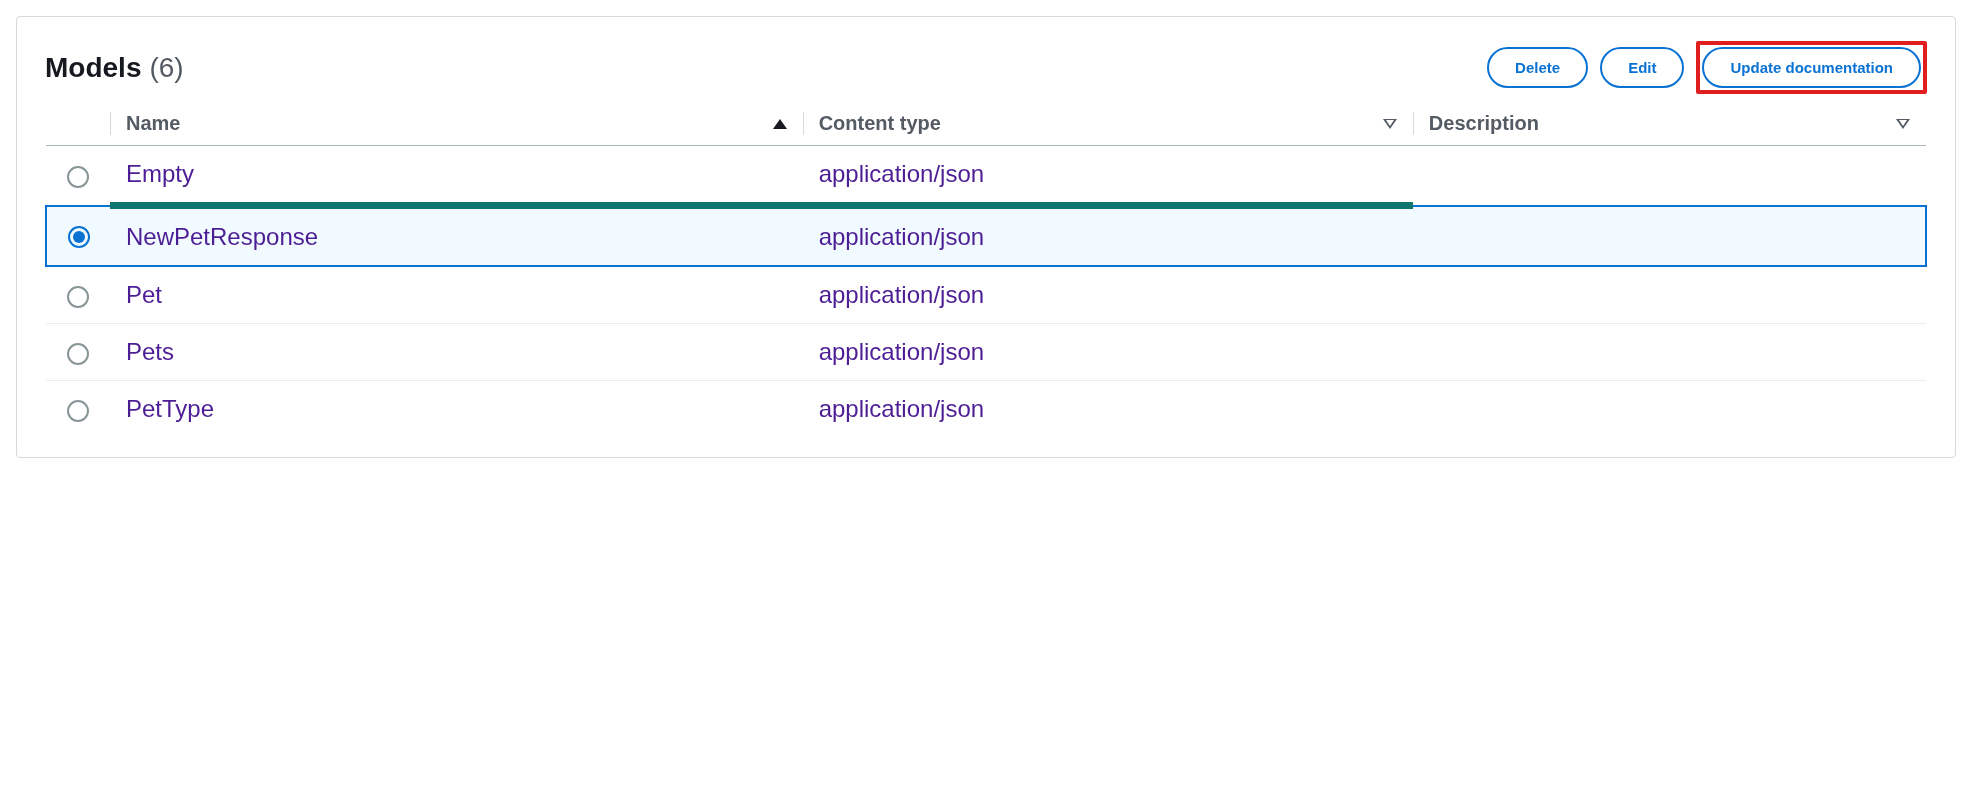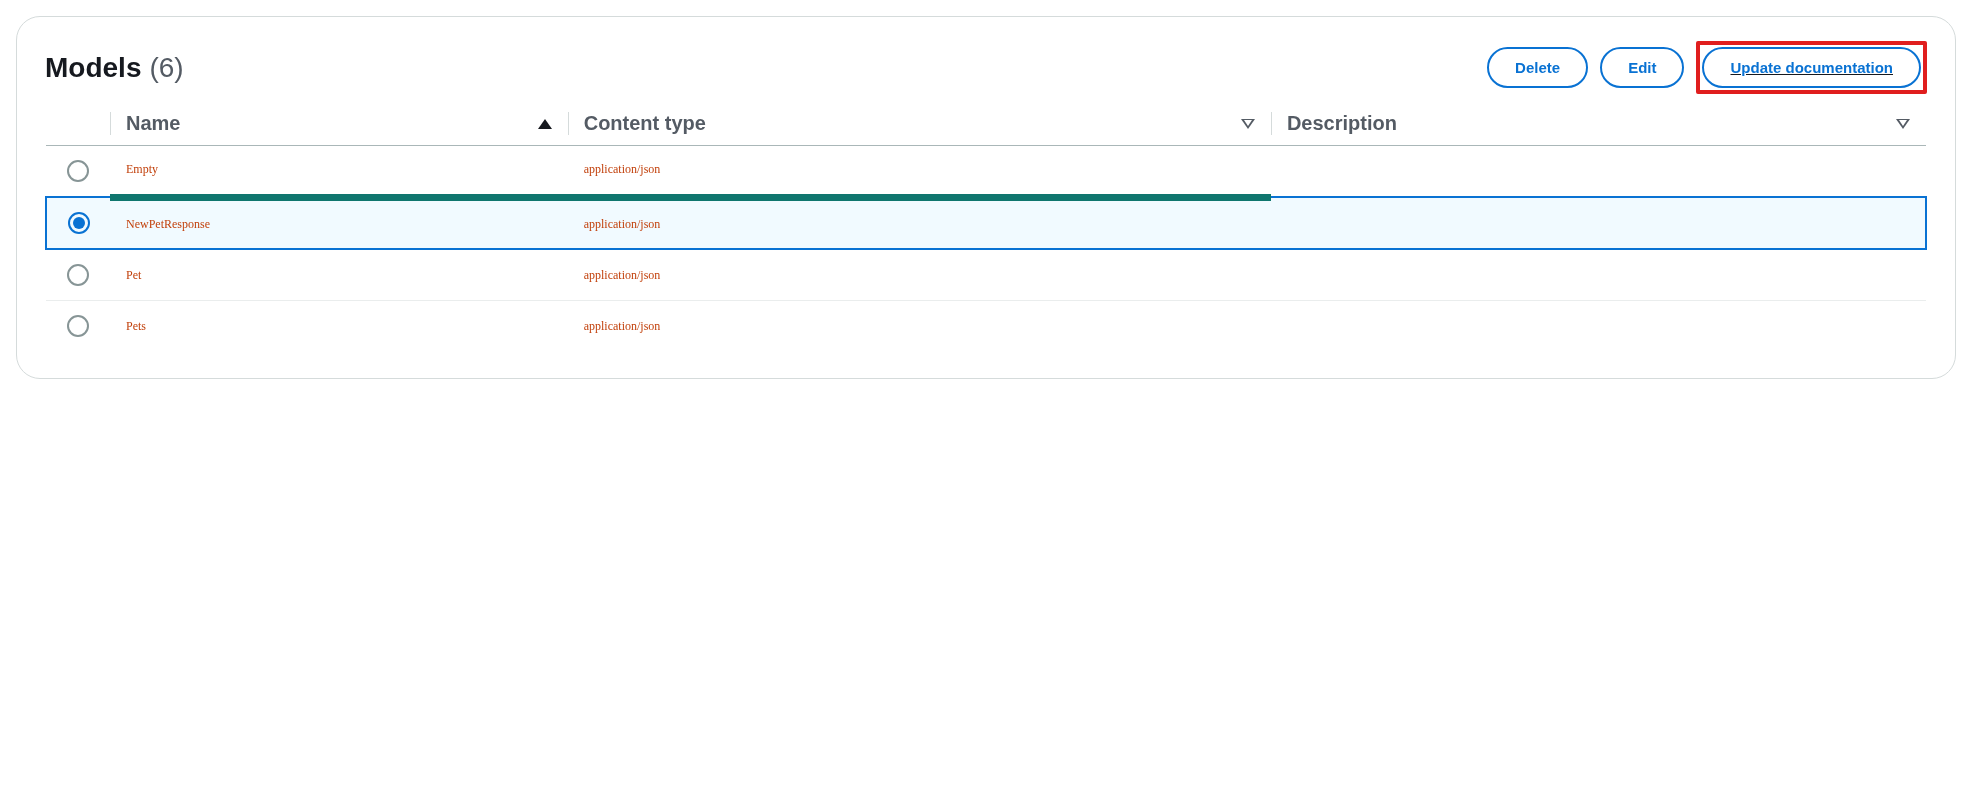--- a/index.html
+++ b/index.html
@@ -5,22 +5,22 @@
     * { box-sizing: border-box; margin: 0; padding: 0; }
     body {
       font-family: "Amazon Ember", "Helvetica Neue", Arial, sans-serif;
       background: #ffffff;
       padding: 16px;
       color: #16191f;
       font-size: 18px;
     }
     .panel {
       border: 1px solid #d5dbdb;
-      border-radius: 24px;
-      padding: 24px 28px 27px 28px;
+      border-radius: 4px;
+      padding: 24px 28px 20px 28px;
     }
     .header-row {
       display: flex;
       justify-content: space-between;
       align-items: center;
       margin-bottom: 8px;
       flex-wrap: wrap;
       gap: 12px;
     }
     .title-wrap { display: flex; align-items: baseline; gap: 8px; }
@@ -41,21 +41,20 @@
     .btn-primary {
       background: #ff9900;
       border-color: #ff9900;
       color: #16191f;
     }
     .highlight-box {
       border: 4px solid #e01e1e;
       border-radius: 2px;
       padding: 2px;
       display: inline-flex;
-      text-decoration: underline;
     }
     .description {
       color: #545b64;
       font-size: 20px;
       margin-bottom: 18px;
     }
     .table { width: 100%; border-collapse: collapse; }
     .table thead th {
       text-align: left;
       font-weight: 700;
@@ -68,24 +67,23 @@
     .col-divider::before {
       content: "";
       position: absolute;
       left: 0; top: 10px; bottom: 10px;
       width: 1px;
       background: #d5dbdb;
     }
     .th-inner { display: flex; align-items: center; justify-content: space-between; gap: 10px; }
     .table tbody td {
       padding: 14px 16px;
-      font-size: 12px;
-      color: #c2410c;
+      font-size: 24px;
+      color: #4c1d95;
       border-top: 1px solid #eaeded;
-      font-family: Liberation Serif, serif;
     }
     .table tbody tr:first-child td { border-top: none; }
     .radio-cell { width: 64px; text-align: center; }
     .radio {
       width: 22px; height: 22px; border-radius: 50%;
       border: 2px solid #879596; display: inline-block;
       vertical-align: middle; position: relative;
     }
     .radio.selected { border-color: #0972d3; }
     .radio.selected::after {
@@ -196,15 +194,21 @@
           <td>Pet</td>
           <td>application/json</td>
           <td></td>
         </tr>
         <tr>
           <td class="radio-cell"><span class="radio"></span></td>
           <td>Pets</td>
           <td>application/json</td>
           <td></td>
         </tr>
+        <tr>
+          <td class="radio-cell"><span class="radio"></span></td>
+          <td>PetType</td>
+          <td>application/json</td>
+          <td></td>
+        </tr>
       </tbody>
   </table>
 </div>
 
 </body></html>

